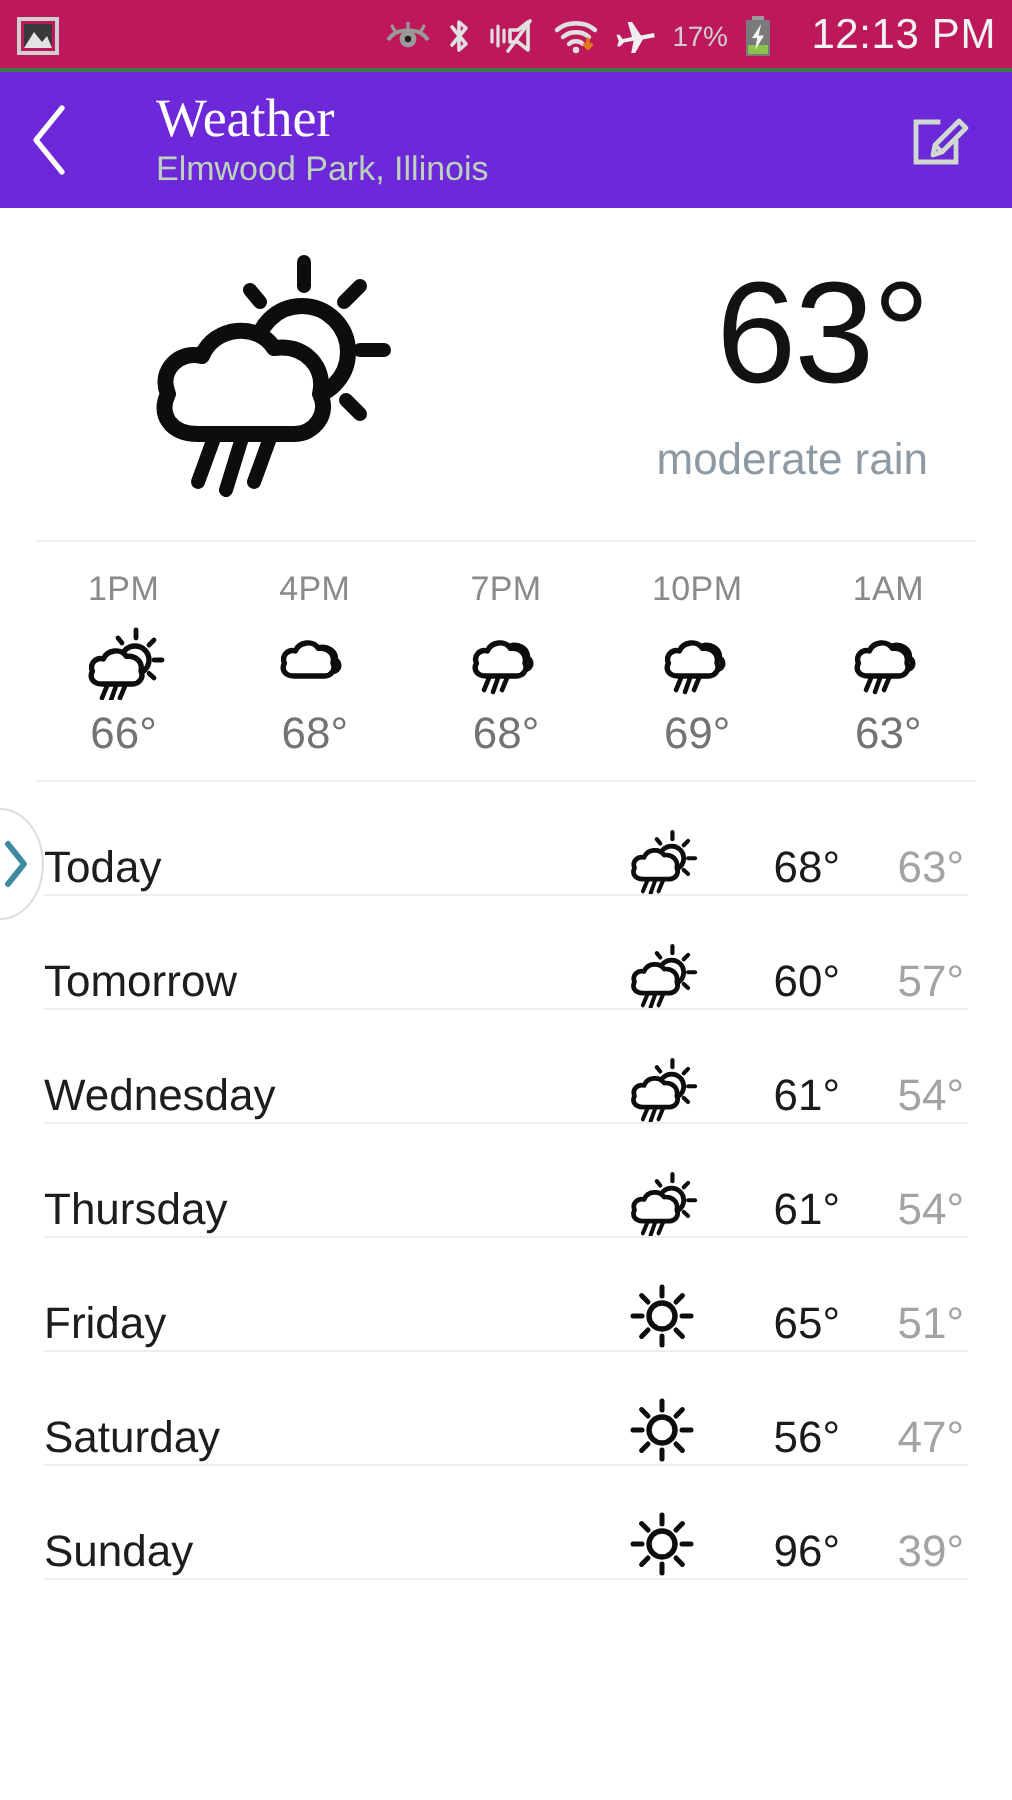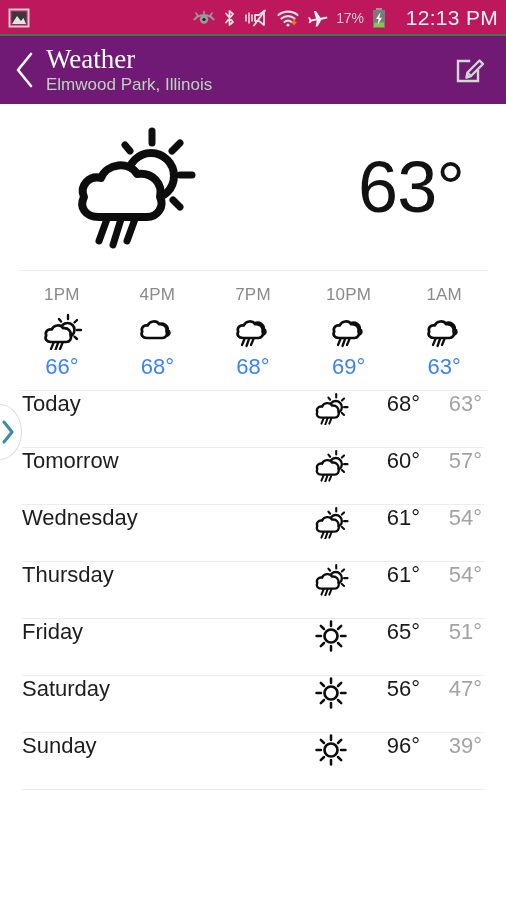--- a/index.html
+++ b/index.html
@@ -33,23 +33,24 @@
   }
   .sb-divider{
     position:absolute; left:0; bottom:0; width:100%; height:2px;
     background:#3f7a46;
   }
 
   
   .appbar{
     position:relative;
     height:68px; width:506px;
-    background:#701a75;
+    background:#6d28d9;
     display:flex; align-items:center;
     padding:0 14px 0 10px;
+    gap:32px;
   }
   .back-chevron{
     width:30px; height:46px;
     display:flex; align-items:center; justify-content:center;
     flex:0 0 auto;
     cursor:pointer;
   }
   .titles{ margin-left:6px; display:flex; flex-direction:column; justify-content:center; }
   .app-title{
     font-family:"Liberation Serif", serif;
@@ -96,28 +97,28 @@
     display:flex; padding:14px 14px 10px 14px;
   }
   .hour{
     flex:1; display:flex; flex-direction:column; align-items:center;
   }
   .hour-label{
     font-size:17px; color:#8a8a8a; margin-bottom:8px; letter-spacing:0.2px;
   }
   .hour-icon{ height:36px; display:flex; align-items:center; justify-content:center; }
   .hour-temp{
-    font-size:22px; color:#3b82f6; margin-top:5px;
+    font-size:22px; color:#737373; margin-top:5px;
   }
 
   
   .daily{ position:relative; }
   .day-row{
     position:relative;
-    height:56px; display:flex; align-items:flex-start;
+    height:56px; display:flex; align-items:flex-end;
     padding:0 24px 0 22px;
   }
   .day-name{
     font-size:22px; color:#1d1d1d; flex:1;
   }
   .day-icon{
     width:54px; display:flex; align-items:center; justify-content:center;
   }
   .day-hi{
     width:62px; text-align:right; font-size:22px; color:#1a1a1a;
@@ -237,20 +238,21 @@
       <path d="M40 98 C26 98, 20 88, 25 78 C20 66, 31 56, 42 59 C48 44, 70 42, 78 55 C94 53, 104 65, 101 78 C106 88, 98 98, 88 98 Z" fill="#ffffff" stroke="#0d0d0d" stroke-width="8" stroke-linejoin="round"></path>
       <g stroke="#0d0d0d" stroke-width="7" stroke-linecap="round">
         <path d="M48 100 L40 122"></path>
         <path d="M62 100 L54 126"></path>
         <path d="M76 100 L68 122"></path>
       </g>
     </svg>
   </div>
   <div class="cur-right">
     <div class="cur-temp">63°</div>
+    <div class="cur-desc">moderate rain</div>
   </div>
 </div>
 
 <div class="rule"></div>
 
 <div class="hourly">
 
   <div class="hour">
     <div class="hour-label">1PM</div>
     <div class="hour-icon">

